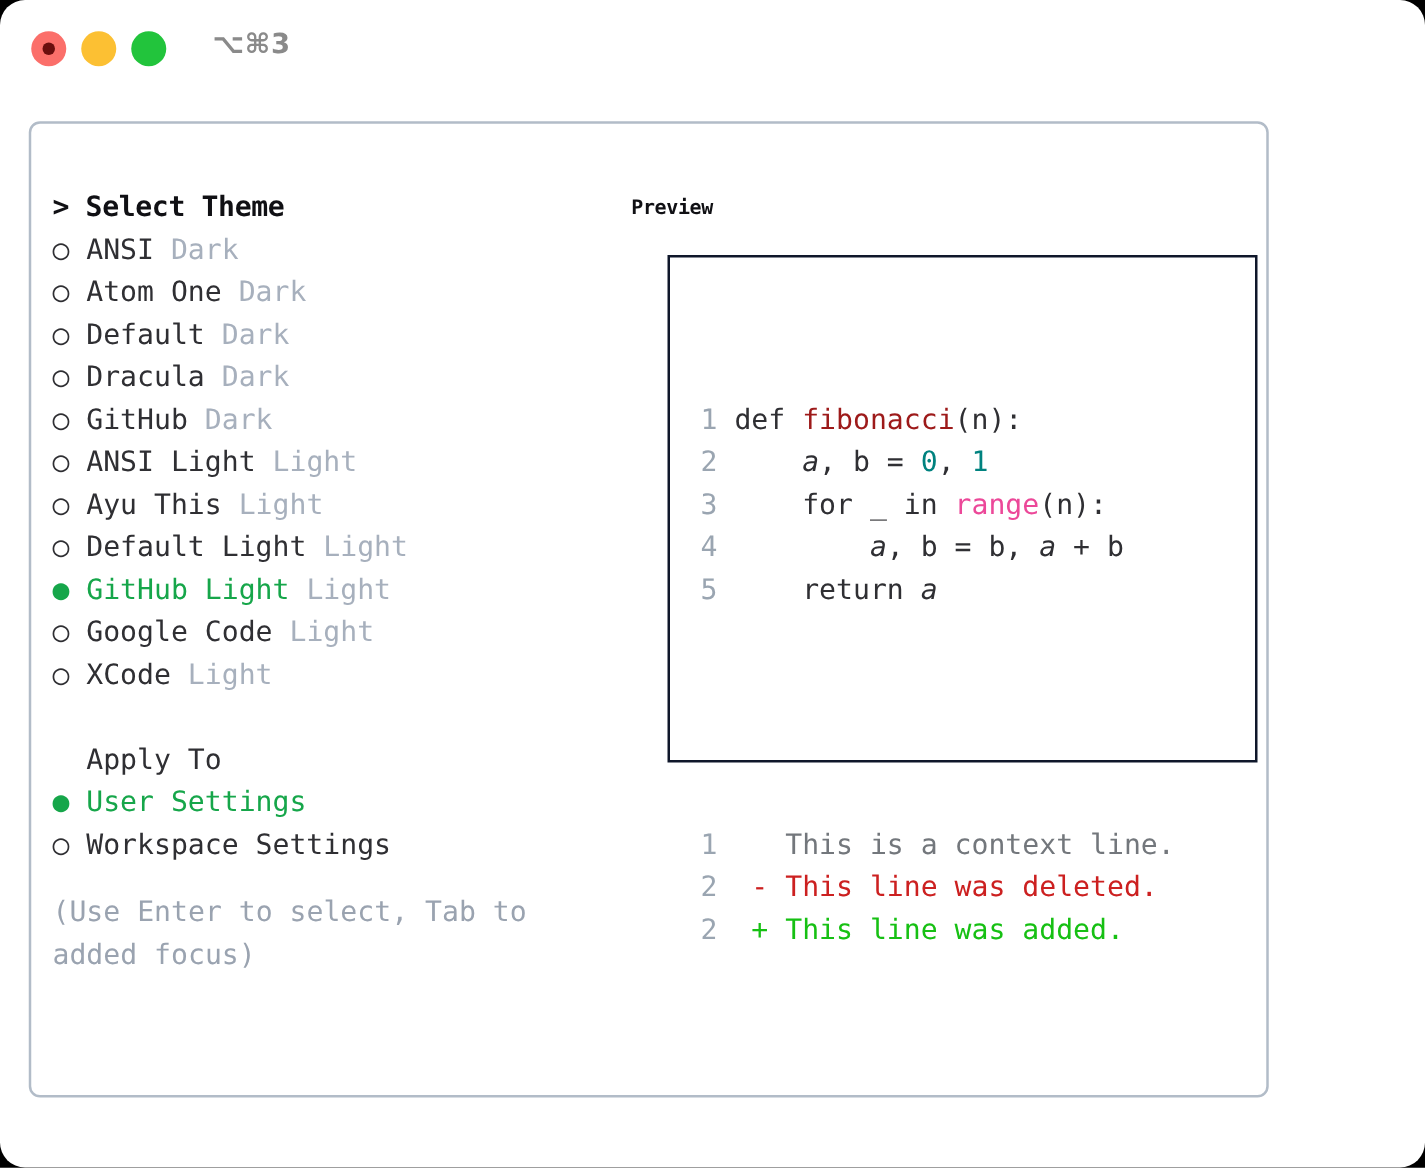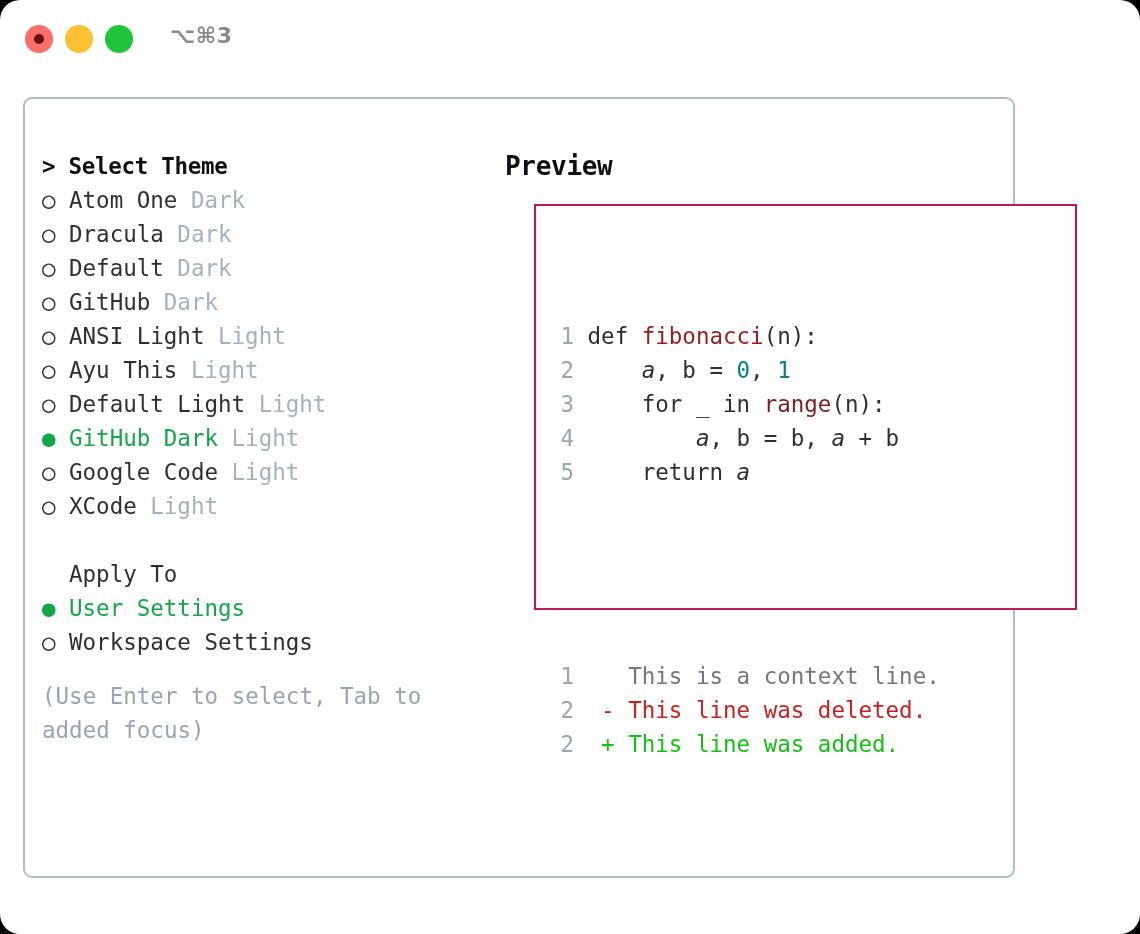--- a/index.html
+++ b/index.html
@@ -113,55 +113,55 @@
   }
 
   
   #right-col {
     position: absolute;
     left: 480px;
     top: 50px;
     width: 500px;
   }
   #preview-title {
-    font-size: 26px;
+    font-size: 16px;
     font-weight: bold;
     color: #101014;
     line-height: 34px;
     letter-spacing: -0.3px;
   }
   #preview-box {
     position: absolute;
     left: 29px;
     top: 55px;
-    width: 543px;
+    width: 472px;
     height: 406px;
     box-sizing: border-box;
-    border: 2px solid #be185d;
+    border: 2px solid #0f172a;
     background: #ffffff;
   }
   #code-area {
     position: absolute;
     left: 12px;
     top: 45px;
     font-size: 22.5px;
     line-height: 34px;
     white-space: pre;
   }
   .cline { white-space: pre; }
   .ln {
     display: inline-block;
     width: 26px;
     text-align: right;
     color: #9aa5b1;
   }
   .code-plain { color: #2f2f33; }
   .tok-fn   { color: #9d1a1a; }
   .tok-num  { color: #00827f; }
-  .tok-kw   { color: #7f1d1d; }
+  .tok-kw   { color: #ec4899; }
   .tok-var  { color: #2f2f33; font-style: italic; }
   .diff-ctx { color: #73777c; }
   .diff-del { color: #cc2020; }
   .diff-add { color: #16c013; }
   .blankline { height: 34px; }
 </style>
 </head>
 <body>
 
 <div id="window">
@@ -173,28 +173,29 @@
     <div class="dot yellow"></div>
     <div class="dot green"></div>
     <div id="shortcut">⌥⌘3</div>
   </div>
 
   <div id="panel">
 
     <div id="left-col">
       <div class="row header-row">&gt; Select Theme</div>
       <div id="theme-items">
+          <div class="row"><span class="marker">○</span><span class="label">ANSI</span><span class="variant"> Dark</span></div>
           <div class="row"><span class="marker">○</span><span class="label">Atom One</span><span class="variant"> Dark</span></div>
+          <div class="row"><span class="marker">○</span><span class="label">Default</span><span class="variant"> Dark</span></div>
           <div class="row"><span class="marker">○</span><span class="label">Dracula</span><span class="variant"> Dark</span></div>
-          <div class="row"><span class="marker">○</span><span class="label">Default</span><span class="variant"> Dark</span></div>
           <div class="row"><span class="marker">○</span><span class="label">GitHub</span><span class="variant"> Dark</span></div>
           <div class="row"><span class="marker">○</span><span class="label">ANSI Light</span><span class="variant"> Light</span></div>
           <div class="row"><span class="marker">○</span><span class="label">Ayu This</span><span class="variant"> Light</span></div>
           <div class="row"><span class="marker">○</span><span class="label">Default Light</span><span class="variant"> Light</span></div>
-          <div class="row selected"><span class="marker">●</span><span class="label">GitHub Dark</span><span class="variant"> Light</span></div>
+          <div class="row selected"><span class="marker">●</span><span class="label">GitHub Light</span><span class="variant"> Light</span></div>
           <div class="row"><span class="marker">○</span><span class="label">Google Code</span><span class="variant"> Light</span></div>
           <div class="row"><span class="marker">○</span><span class="label">XCode</span><span class="variant"> Light</span></div>
         </div>
       <div class="spacer-row"></div>
       <div class="row"><span class="marker"> </span><span class="group-title">Apply To</span></div>
       <div id="apply-items">
           <div class="row selected"><span class="marker">●</span><span class="label">User Settings</span></div>
           <div class="row"><span class="marker">○</span><span class="label">Workspace Settings</span></div>
         </div>
       <div id="hint">(Use Enter to select, Tab to added focus)</div>

